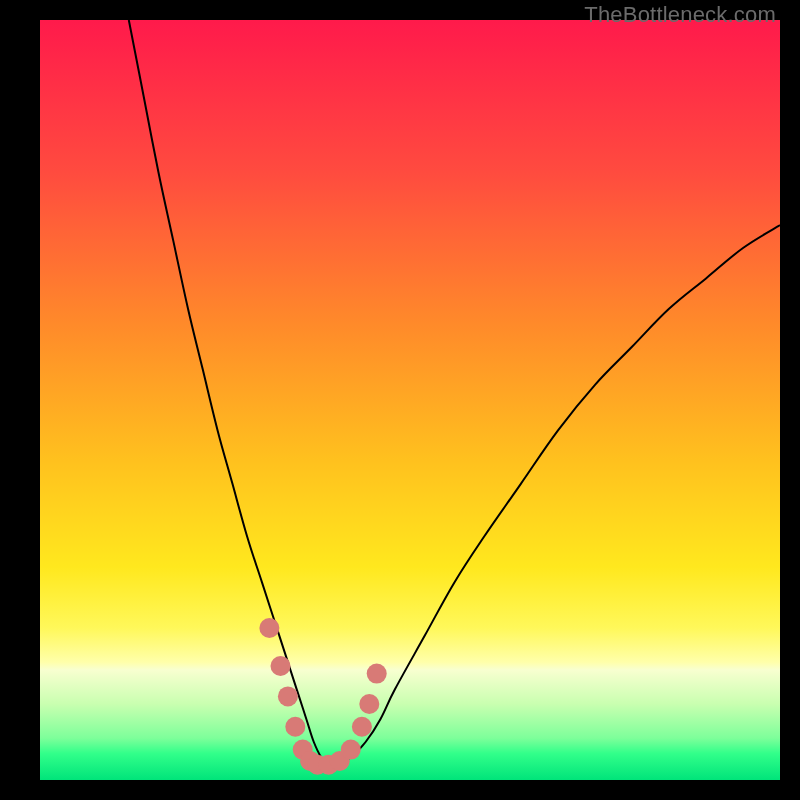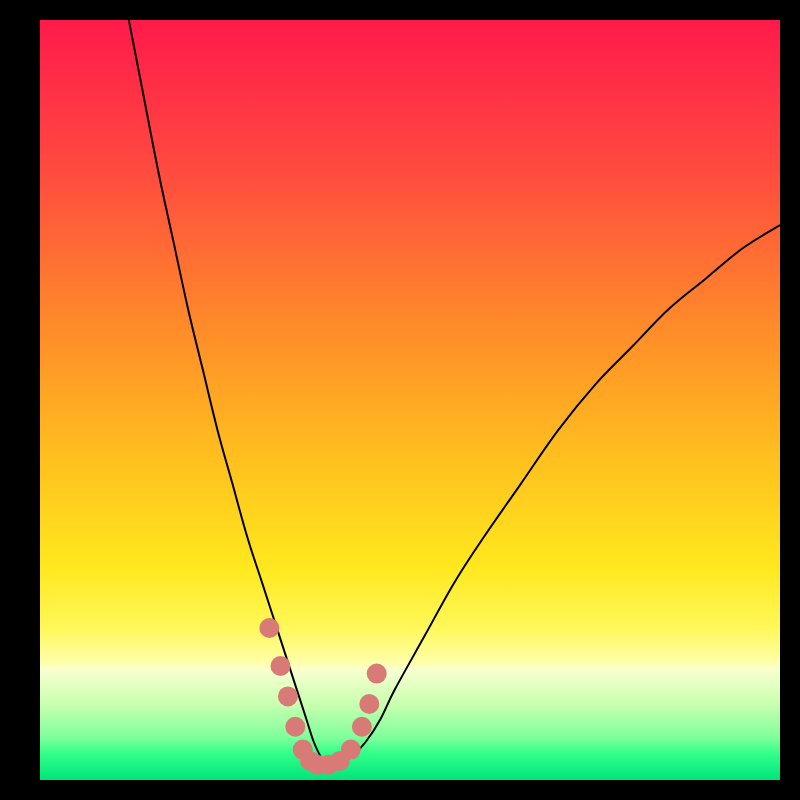--- a/index.html
+++ b/index.html
@@ -36,20 +36,21 @@
     z-index: 10;
     user-select: none;
   }
   svg { display: block; }
 </style>
 </head>
 <body>
 
 <div class="frame">
 
+  <div class="watermark">TheBottleneck.com</div>
 
   <div class="plot">
     <svg id="chart-svg" width="740" height="760" viewBox="0 0 740 760">
       <defs>
         <linearGradient id="bg-grad" x1="0" y1="0" x2="0" y2="1">
             <stop offset="0.00%" stop-color="#ff1a4b"></stop>
             <stop offset="20.00%" stop-color="#ff4b3f"></stop>
             <stop offset="40.00%" stop-color="#ff8a2a"></stop>
             <stop offset="58.00%" stop-color="#ffc11e"></stop>
             <stop offset="72.00%" stop-color="#ffe81e"></stop>

